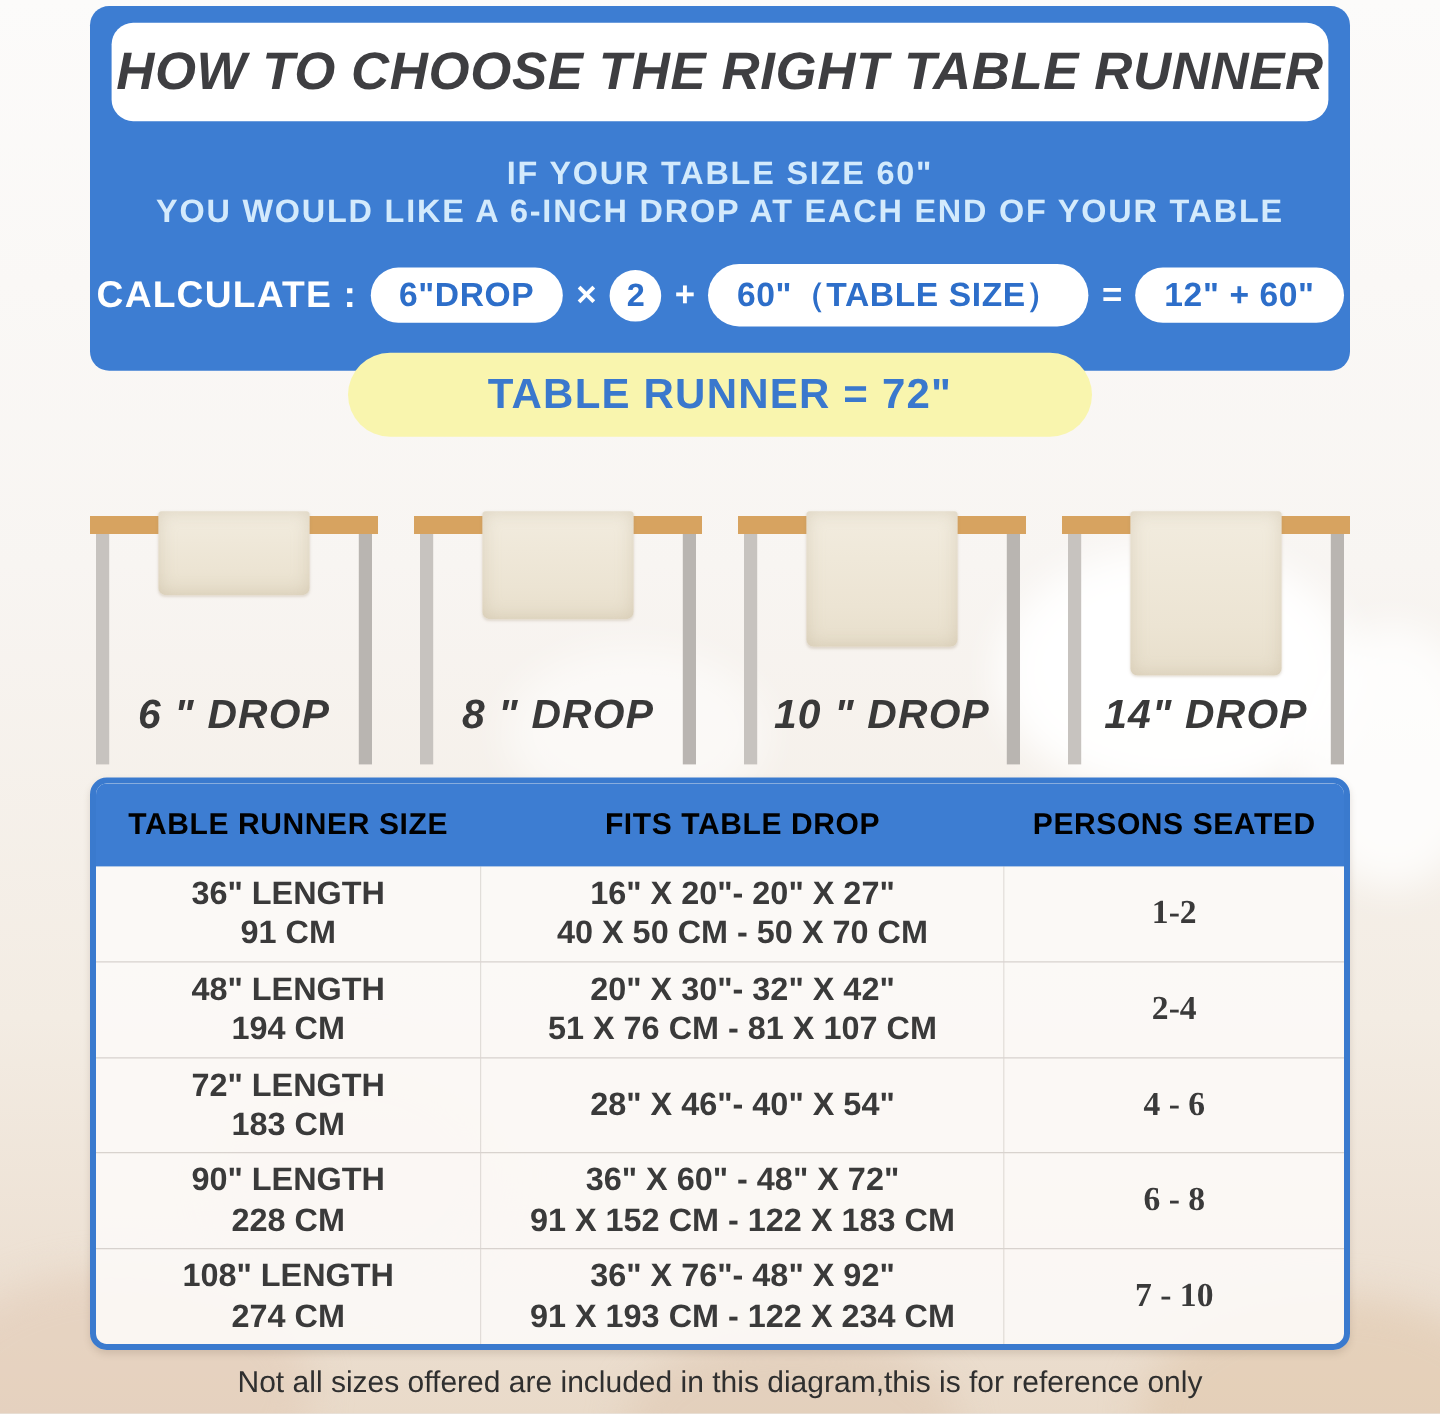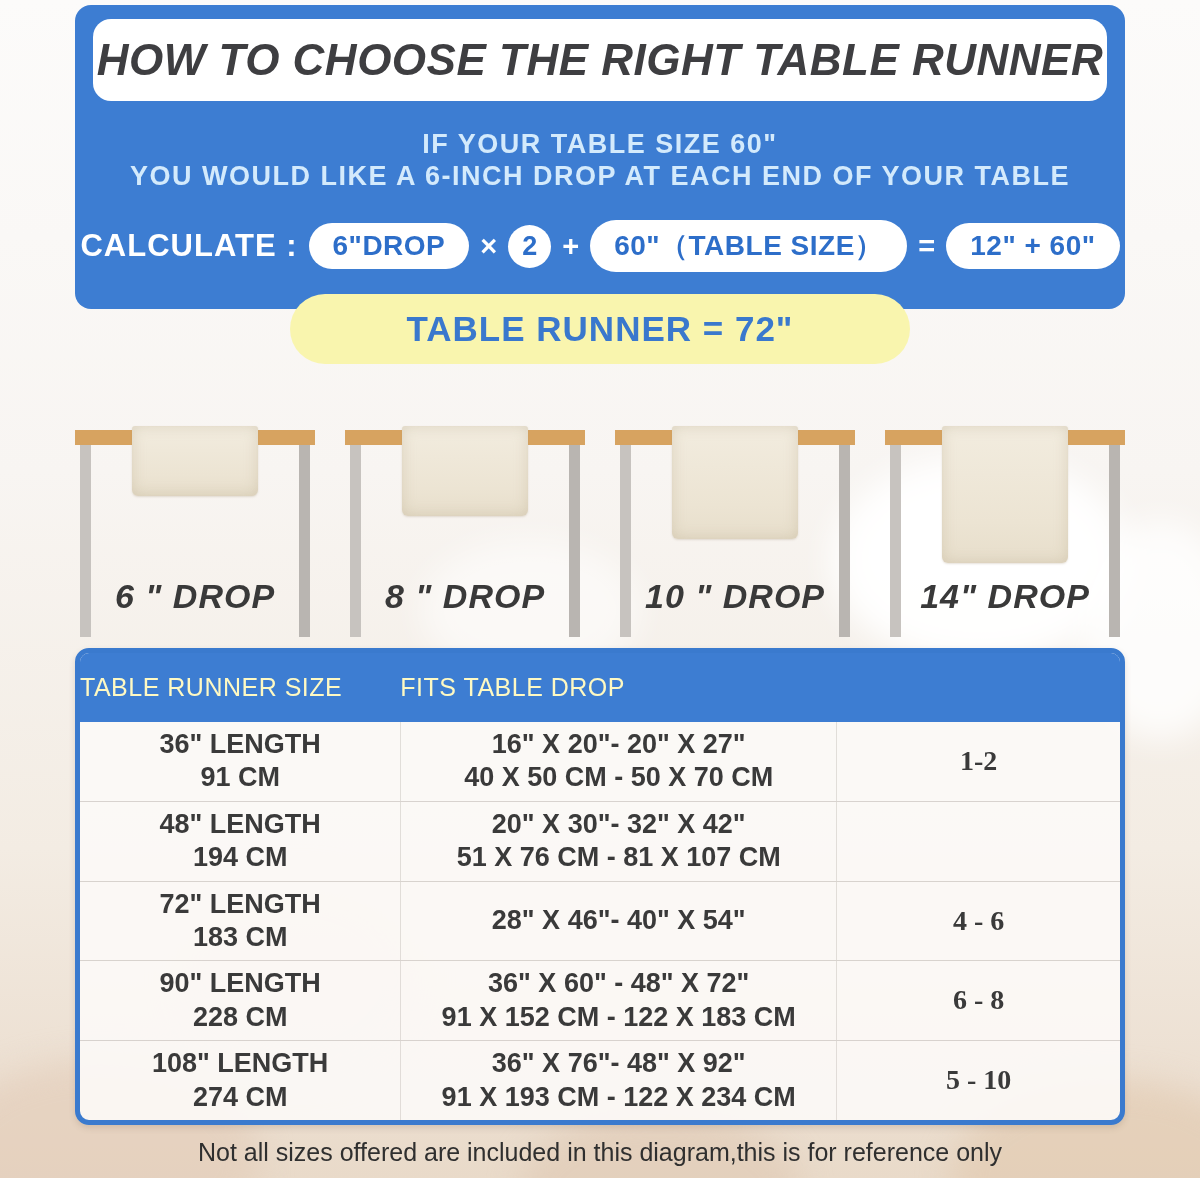--- a/index.html
+++ b/index.html
@@ -82,21 +82,21 @@
   .size-table {
     position:absolute; left:75px; top:648px; width:1050px; height:477px;
     border:5px solid #3a7ace; border-radius:14px; overflow:hidden;
     background:rgba(252,250,247,.9);
     box-shadow:0 3px 6px rgba(120,100,80,.2);
   }
   .thead {
     height:69px; background:#3d7dd2; display:grid;
     grid-template-columns:30.8% 42% 27.2%; align-items:center;
   }
-  .th { color:#fef9c3; font-weight:normal; font-size:25px; letter-spacing:.5px; }
+  .th { text-align:center; color:#000000; font-weight:bold; font-size:25px; letter-spacing:.5px; }
   .tbody { display:flex; flex-direction:column; height:398px; }
   .trow {
     flex:1; display:grid; grid-template-columns:30.8% 42% 27.2%;
   }
   .trow + .trow { border-top:1px solid rgba(110,100,90,.25); }
   .tcell {
     display:flex; flex-direction:column; align-items:center; justify-content:center;
     color:#3a3a3a; font-weight:bold; font-size:27px; line-height:1.24; text-align:center;
   }
   .trow .tcell:nth-child(2) {
@@ -172,20 +172,21 @@
       <div class="tabletop"></div>
       <div class="runner"></div>
       <div class="drop-label">14" DROP</div>
     </div>
   </div>
 
   <div class="size-table">
     <div class="thead">
       <div class="th">TABLE RUNNER SIZE</div>
       <div class="th">FITS TABLE DROP</div>
+      <div class="th">PERSONS SEATED</div>
     </div>
     <div class="tbody">
 
       <div class="trow">
         <div class="tcell">
           <span>36" LENGTH</span>
           <span>91 CM</span>
         </div>
         <div class="tcell">
           <span>16" X 20"- 20" X 27"</span>
@@ -196,20 +197,21 @@
 
       <div class="trow">
         <div class="tcell">
           <span>48" LENGTH</span>
           <span>194 CM</span>
         </div>
         <div class="tcell">
           <span>20" X 30"- 32" X 42"</span>
           <span>51 X 76 CM - 81 X 107 CM</span>
         </div>
+        <div class="tcell persons">2-4</div>
       </div>
 
       <div class="trow">
         <div class="tcell">
           <span>72" LENGTH</span>
           <span>183 CM</span>
         </div>
         <div class="tcell">
           <span>28" X 46"- 40" X 54"</span>
         </div>
@@ -230,21 +232,21 @@
 
       <div class="trow">
         <div class="tcell">
           <span>108" LENGTH</span>
           <span>274 CM</span>
         </div>
         <div class="tcell">
           <span>36" X 76"- 48" X 92"</span>
           <span>91 X 193 CM - 122 X 234 CM</span>
         </div>
-        <div class="tcell persons">5 - 10</div>
+        <div class="tcell persons">7 - 10</div>
       </div>
 
     </div>
   </div>
 
   <div class="note">Not all sizes offered are included in this diagram,this is for reference only</div>
 
 </div>
 
 </body></html>

